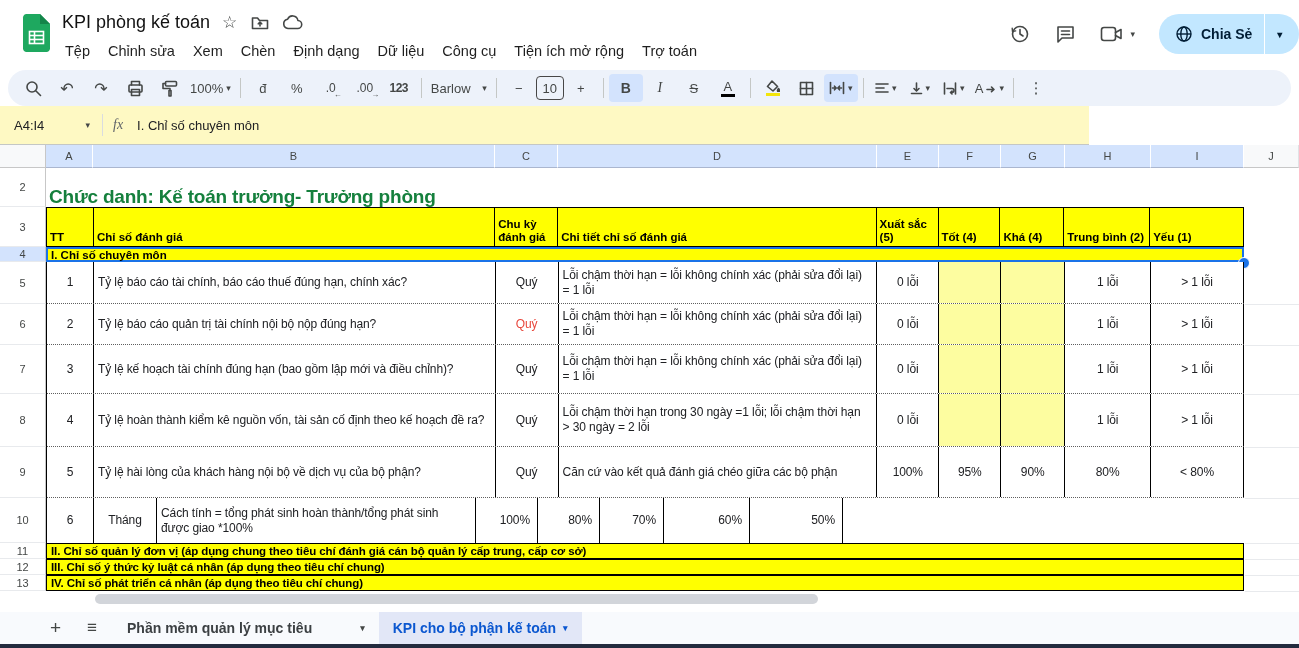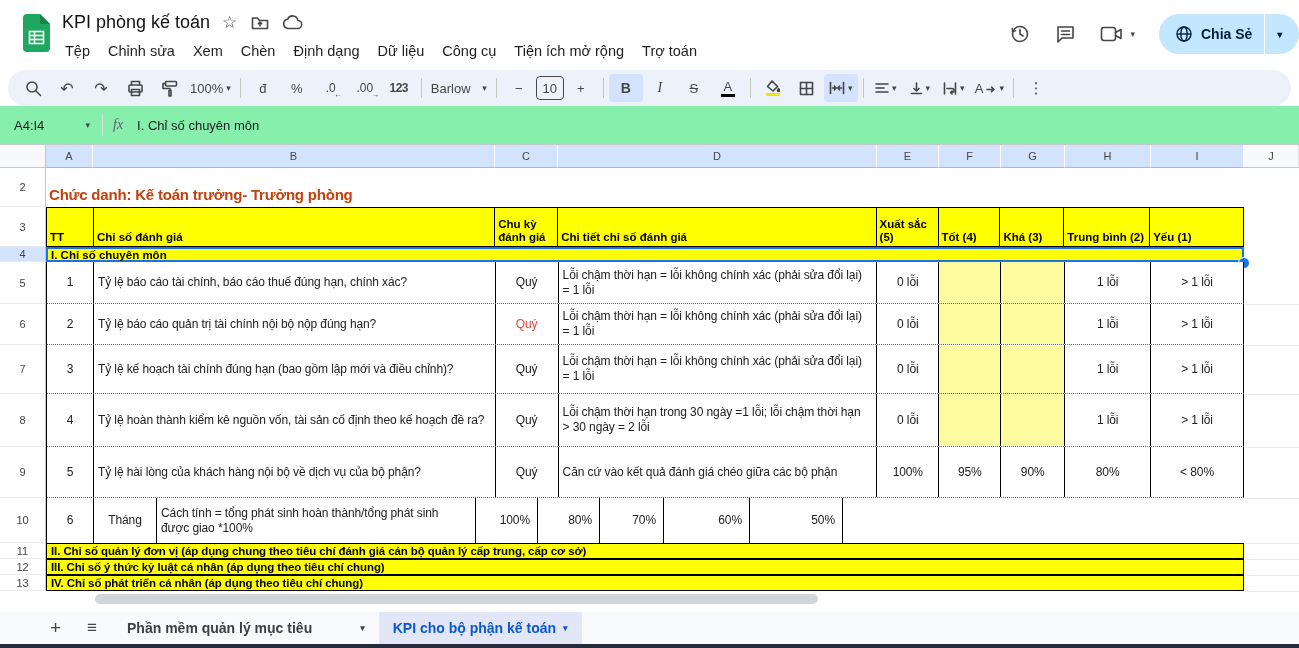--- a/index.html
+++ b/index.html
@@ -38,21 +38,21 @@
   .ucolor{display:flex;flex-direction:column;align-items:center;line-height:1;}
   .ucolor .bar{width:14px;height:3px;margin-top:1px;}
   .fontbox{min-width:56px;justify-content:space-between;}
   .sizebox{width:26px;height:22px;border:1px solid #474747;border-radius:4px;display:flex;
            align-items:center;justify-content:center;font-size:13px;}
   .decfmt{position:relative;font-size:12px;}
   .decfmt .deca{position:absolute;font-size:8px;bottom:-4px;right:-6px;}
   .n123{font-size:12px;font-weight:bold;letter-spacing:-0.5px;}
 
   
-  .fbar{position:absolute;left:0;top:106px;width:1299px;height:39px;background:#86efac;
+  .fbar{position:absolute;left:0;top:106px;width:1089px;height:39px;background:#fef9c3;
         border-bottom:1px solid #c4c7c5;box-sizing:border-box;display:flex;align-items:center;}
   .namebox{width:76px;padding-left:14px;font-size:13px;display:flex;align-items:center;justify-content:space-between;}
   .fdiv{width:1px;height:22px;background:#dadce0;margin:0 10px 0 12px;}
   .fx{font-style:italic;font-family:"Liberation Serif",serif;color:#5f6368;font-size:14px;margin-right:14px;}
   .fval{font-size:13px;color:#202124;}
 
   
   .grid{position:absolute;left:0;top:145px;width:1299px;height:467px;background:#fff;overflow:hidden;}
   .corner{position:absolute;left:0;top:0;width:46px;height:23px;background:#f8f9fa;
           border-right:1px solid #c7c7c7;border-bottom:1px solid #c7c7c7;box-sizing:border-box;}
@@ -61,21 +61,21 @@
       justify-content:center;font-size:11px;color:#444746;}
   .ch-j{background:#f8f9fa;border-right:1px solid #e1e3e6;border-bottom:1px solid #c7c7c7;}
   .ch-a{left:46px;width:47px;}  .ch-b{left:93px;width:402px;} .ch-c{left:495px;width:63px;}
   .ch-d{left:558px;width:319px;}.ch-e{left:877px;width:62px;} .ch-f{left:939px;width:62px;}
   .ch-g{left:1001px;width:64px;}.ch-h{left:1065px;width:86px;}.ch-i{left:1151px;width:93px;}
   .ch-j{left:1244px;width:55px;}
   .rh{position:absolute;left:0;width:46px;background:#fff;border-right:1px solid #c7c7c7;
       border-bottom:1px solid #e8eaed;box-sizing:border-box;display:flex;align-items:center;
       justify-content:center;font-size:11px;color:#444746;}
   .rh.sel{background:#d3e3fd;}
-  .row2-text{position:absolute;left:49px;top:41px;font-weight:bold;font-size:15px;color:#c2410c;letter-spacing:-0.2px;}
+  .row2-text{position:absolute;left:49px;top:41px;font-weight:bold;font-size:19px;color:#15803d;letter-spacing:-0.2px;}
 
   .hdr-row{position:absolute;left:46px;top:62px;width:1198px;height:40px;background:#ffff00;
            border:1px solid #000;box-sizing:border-box;display:flex;}
   .hc{border-right:1px solid #000;box-sizing:border-box;display:flex;align-items:flex-end;
       padding:1px 2px 2px 3px;font-weight:bold;font-size:11.5px;line-height:1.15;color:#000;}
   .hc:last-child{border-right:none;}
   .w-tt{width:47px;} .w-name{width:402px;} .w-cyc{width:63px;} .w-det{width:319px;}
   .w-e{width:62px;} .w-f{width:62px;} .w-g{width:64px;} .w-h{width:86px;} .w-i{width:93px;}
 
   .sec1{position:absolute;left:46px;top:102px;width:1198px;height:15px;background:#ffff00;
@@ -352,21 +352,21 @@
 
     <div class="row2-text">Chức danh: Kế toán trưởng- Trưởng phòng</div>
 
     <div class="hdr-row">
       <div class="hc w-tt">TT</div>
       <div class="hc w-name">Chỉ số đánh giá</div>
       <div class="hc w-cyc">Chu kỳ đánh giá</div>
       <div class="hc w-det">Chi tiết chỉ số đánh giá</div>
       <div class="hc w-e">Xuất sắc (5)</div>
       <div class="hc w-f">Tốt (4)</div>
-      <div class="hc w-g">Khá (3)</div>
+      <div class="hc w-g">Khá (4)</div>
       <div class="hc w-h">Trung bình (2)</div>
       <div class="hc w-i">Yếu (1)</div>
     </div>
 
     <div class="sec1">I. Chỉ số chuyên môn</div>
     <div class="handle"></div>
 
     <div class="dtable">
       <div class="drow h42">
         <div class="dc ctr w-tt">1</div>

